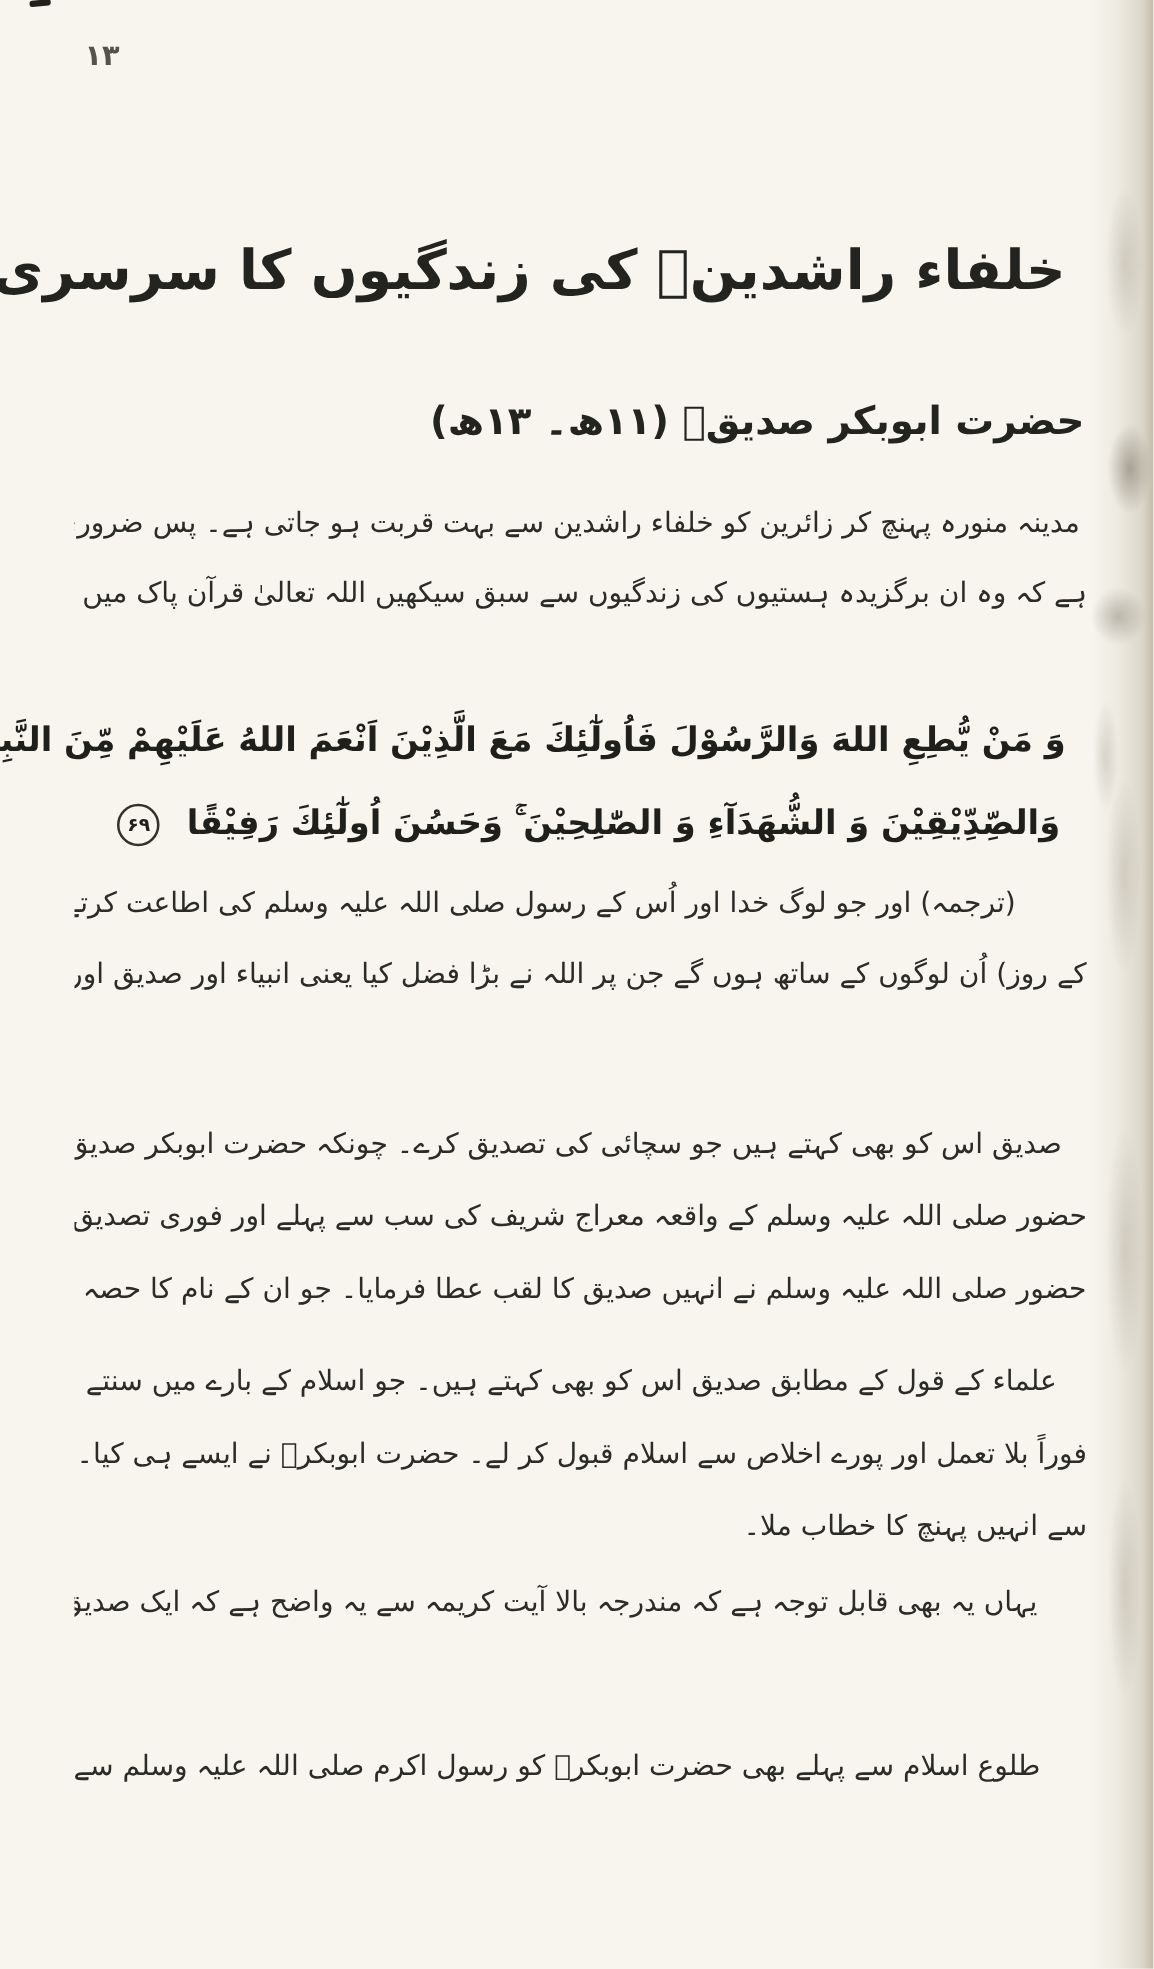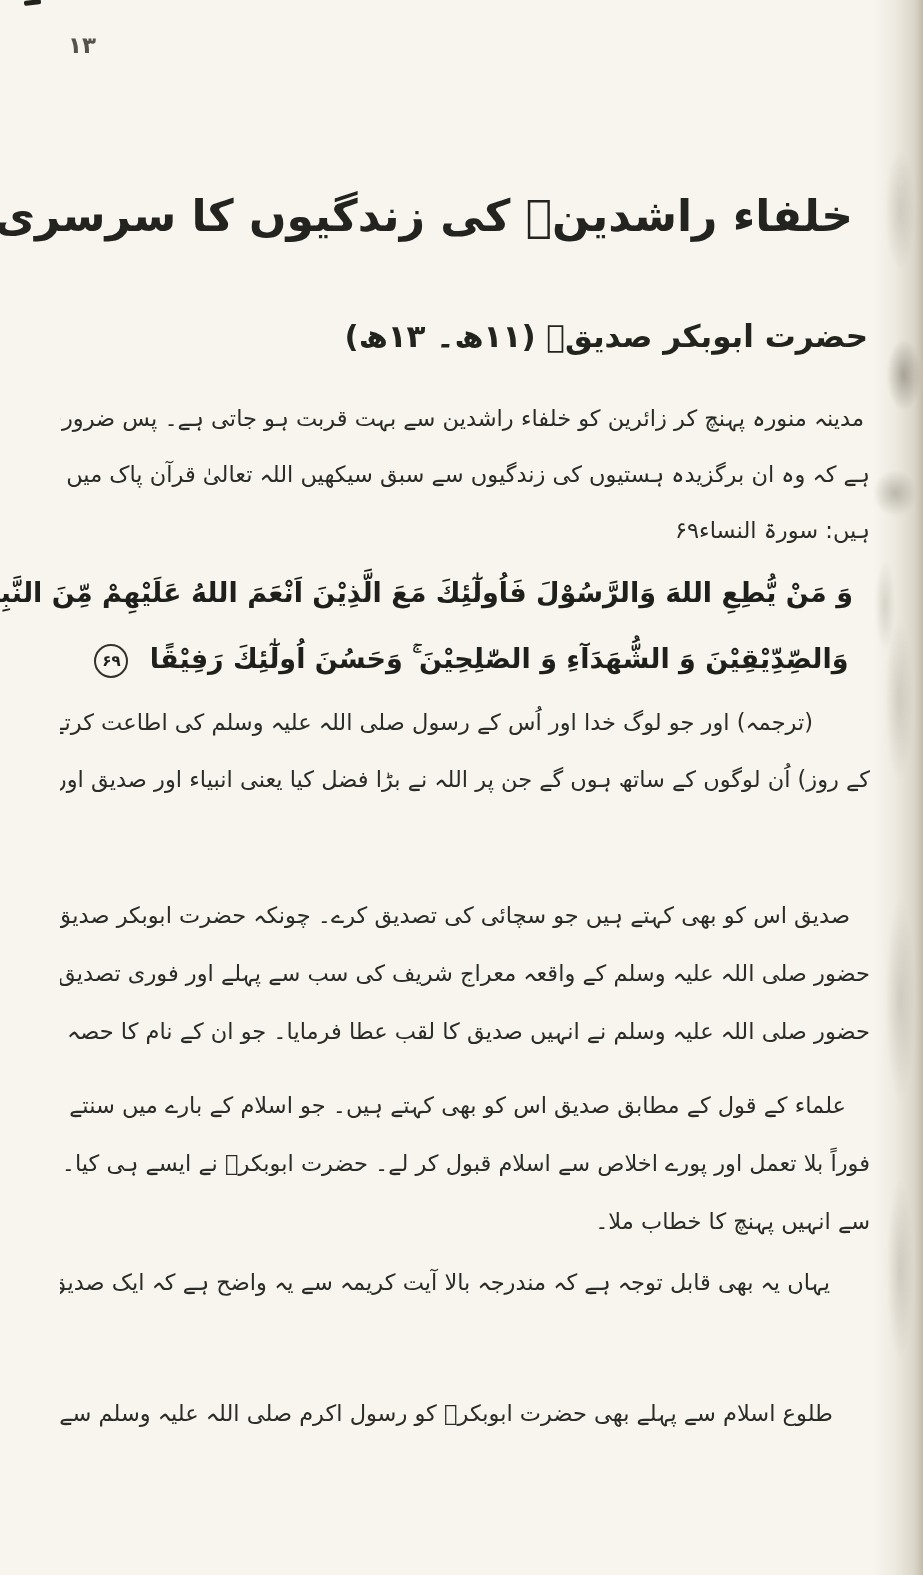--- a/index.html
+++ b/index.html
@@ -116,21 +116,20 @@
 
 <div class="abs page-number">۱۳</div>
 
 <div class="abs page-title">خلفاء راشدینؓ کی زندگیوں کا سرسری جائزہ</div>
 
 <div class="abs section-heading">حضرت ابوبکر صدیقؓ (۱۱ھ۔ ۱۳ھ)</div>
 
 <div id="para-intro" class="abs para">
     <div class="tline fill" style="padding-right: 6px;">مدینہ منورہ پہنچ کر زائرین کو خلفاء راشدین سے بہت قربت ہو جاتی ہے۔ پس ضروری</div>
     <div class="tline fill">ہے کہ وہ ان برگزیدہ ہستیوں کی زندگیوں سے سبق سیکھیں اللہ تعالیٰ قرآن پاک میں فرماتے</div>
-    <div class="tline endl">ہیں: سورۃ النساء۶۹</div>
   </div>
 
 <div class="abs quran">
   <div class="qline">وَ مَنْ يُّطِعِ اللهَ وَالرَّسُوْلَ فَاُولٰٓئِكَ مَعَ الَّذِيْنَ اَنْعَمَ اللهُ عَلَيْهِمْ مِّنَ النَّبِيّٖنَ</div>
   <div class="qline">
     <span>وَالصِّدِّيْقِيْنَ وَ الشُّهَدَآءِ وَ الصّٰلِحِيْنَ ۚ وَحَسُنَ اُولٰٓئِكَ رَفِيْقًا</span>
     <span class="ayah-circle">۶۹</span>
   </div>
 </div>
 

